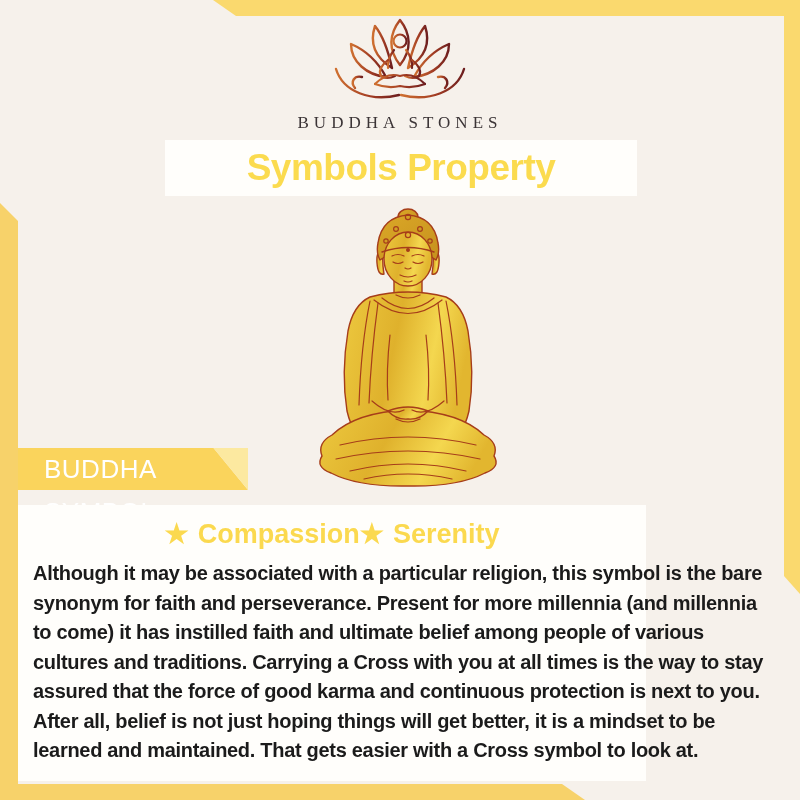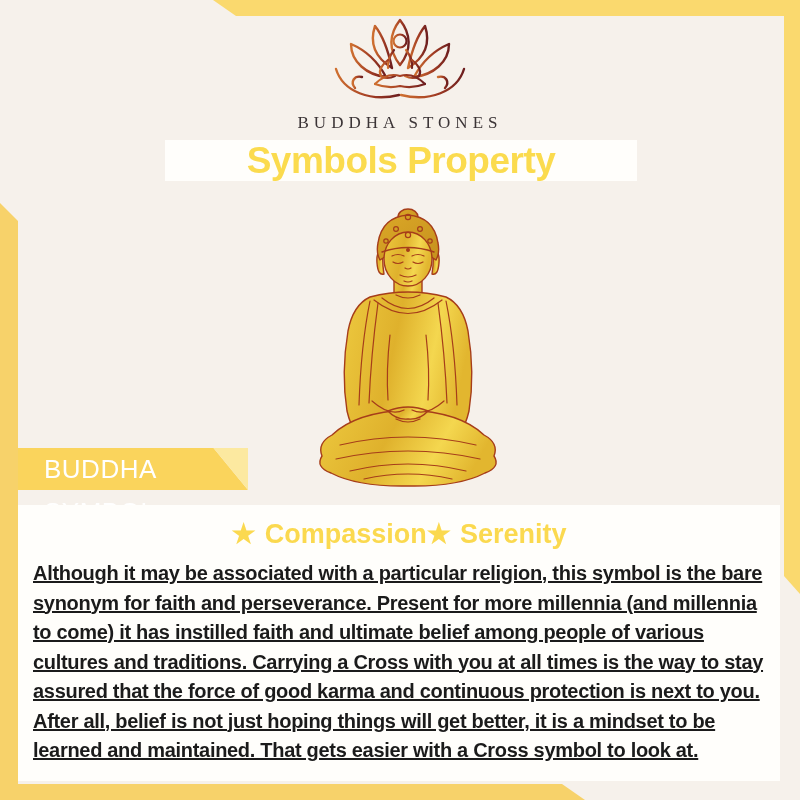--- a/index.html
+++ b/index.html
@@ -9,46 +9,46 @@
   .frame-svg{position:absolute;left:0;top:0;width:800px;height:800px;pointer-events:none;}
 
   
   .logo-wrap{position:absolute;left:0;top:12px;width:800px;text-align:center;}
   .logo-wrap svg{display:inline-block;}
   .brand-name{position:absolute;left:0;top:113px;width:800px;text-align:center;
       font-family:"Liberation Serif",serif;font-size:17px;letter-spacing:5px;
       color:#3b3436;font-weight:400;}
 
   
-  .title-band{position:absolute;left:165px;top:140px;width:472px;height:41px;
+  .title-band{position:absolute;left:165px;top:140px;width:472px;height:56px;
       background:#fffefb;display:flex;align-items:center;justify-content:center;}
   .title-band .title{font-size:37px;font-weight:bold;color:#fbdb4e;letter-spacing:-0.5px;}
 
   
   .buddha-wrap{position:absolute;left:312px;top:204px;width:192px;height:294px;}
 
   
   .banner{position:absolute;left:18px;top:448px;width:230px;height:42px;}
   .banner .bg-main{position:absolute;inset:0;background:#fad45c;
       clip-path:polygon(0 0,85% 0,100% 100%,0 100%);}
   .banner .bg-fold{position:absolute;inset:0;background:#fce9a0;
       clip-path:polygon(85% 0,100% 0,100% 100%);}
   .banner .banner-label{position:absolute;left:26px;top:0;height:42px;line-height:43px;
       color:#ffffff;font-size:26px;letter-spacing:0.5px;font-weight:400;}
 
   
-  .content-panel{position:absolute;left:18px;top:505px;width:762px;height:276px;
+  .content-panel{position:absolute;left:18px;top:505px;width:628px;height:276px;
       background:#fffefb;}
   .traits-line{margin-top:13px;text-align:center;font-size:27px;font-weight:bold;
       color:#fbd94f;letter-spacing:0px;}
   .traits-line .trait{margin:0;}
   .traits-line .star{margin-right:9px;}
   .body-text{margin:9px 12px 0 15px;width:746px;
       font-size:20px;line-height:29.5px;font-weight:bold;color:#1b1b1b;
-      letter-spacing:-0.3px;text-align:left;text-decoration:underline;}
+      letter-spacing:-0.3px;text-align:left;}
 </style>
 </head>
 <body>
 
 <svg class="frame-svg" viewBox="0 0 800 800" xmlns="http://www.w3.org/2000/svg">
   <polygon points="213,0 800,0 800,16 236,16" fill="#fad96e"></polygon>
   <polygon points="784,0 800,0 800,594 784,576" fill="#fad96e"></polygon>
   <polygon points="0,203 18,221 18,800 0,800" fill="#f7d26a"></polygon>
   <polygon points="0,784 562,784 585,800 0,800" fill="#f7d26a"></polygon>
 </svg>

